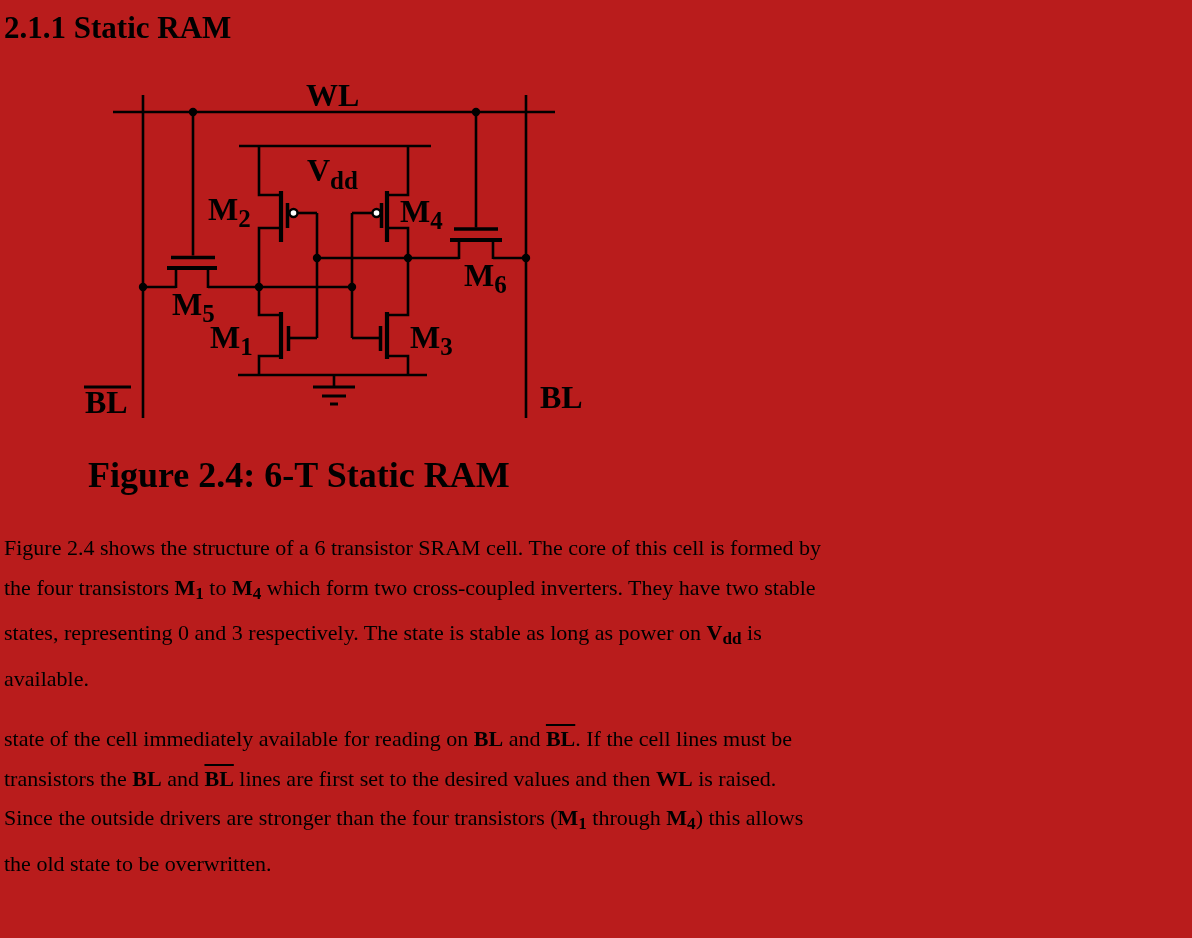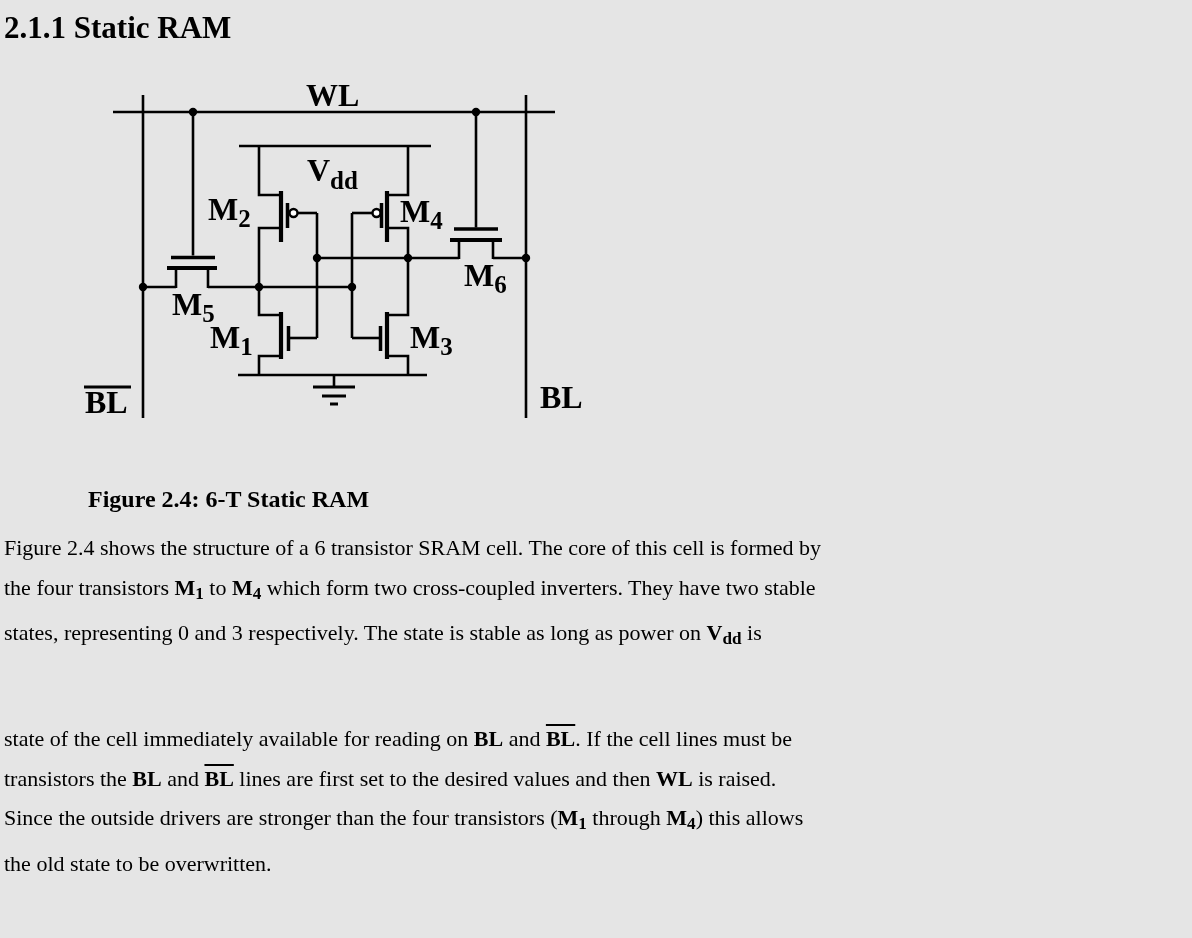--- a/index.html
+++ b/index.html
@@ -1,21 +1,21 @@
 <!DOCTYPE html>
 <html><head>
 <meta charset="utf-8">
 <title>2.1.1 Static RAM</title>
 <style>
   html, body { margin: 0; padding: 0; background: #ffffff; }
   .page {
     position: relative;
     width: 1192px;
     height: 938px;
-    background: #e5e5e5;
+    background: #b91c1c;
     color: #000000;
     font-family: "Liberation Serif", "DejaVu Serif", serif;
     overflow: hidden;
   }
   .heading {
     position: absolute;
     left: 4px; top: 10px;
     font-size: 31px;
     font-weight: bold;
     white-space: nowrap;
@@ -26,22 +26,22 @@
   }
   .clabel {
     font-family: "Liberation Serif", "DejaVu Serif", serif;
     font-weight: bold;
     font-size: 32px;
     fill: #000000;
   }
   .csub { font-size: 25px; }
   .caption {
     position: absolute;
-    left: 88px; top: 486px;
-    font-size: 24px;
+    left: 88px; top: 454px;
+    font-size: 36px;
     font-weight: bold;
     white-space: nowrap;
   }
   .para {
     position: absolute;
     left: 4px;
     width: 1188px;
     font-size: 22px;
   }
   .para .tline {
@@ -161,20 +161,21 @@
       <text class="clabel" x="540" y="408">BL</text>
     </g>
   </svg>
 
   <div class="caption">Figure 2.4: 6-T Static RAM</div>
 
   <div class="para" id="para-0">
       <div class="tline"><span>Figure 2.4 shows the structure of a 6 transistor SRAM cell. The core of this cell is formed by</span></div>
       <div class="tline"><span>the four transistors </span><b>M</b><b class="sub">1</b><span> to </span><b>M</b><b class="sub">4</b><span> which form two cross-coupled inverters. They have two stable</span></div>
       <div class="tline"><span>states, representing 0 and 3 respectively. The state is stable as long as power on </span><b>V</b><b class="sub">dd</b><span> is</span></div>
+      <div class="tline"><span>available.</span></div>
     </div>
   <div class="para" id="para-1">
       <div class="tline"><span>state of the cell immediately available for reading on </span><b>BL</b><span> and </span><b class="ov">BL</b><span>. If the cell lines must be</span></div>
       <div class="tline"><span>transistors the </span><b>BL</b><span> and </span><b class="ov">BL</b><span> lines are first set to the desired values and then </span><b>WL</b><span> is raised.</span></div>
       <div class="tline"><span>Since the outside drivers are stronger than the four transistors (</span><b>M</b><b class="sub">1</b><span> through </span><b>M</b><b class="sub">4</b><span>) this allows</span></div>
       <div class="tline"><span>the old state to be overwritten.</span></div>
     </div>
 
 </div>
 

